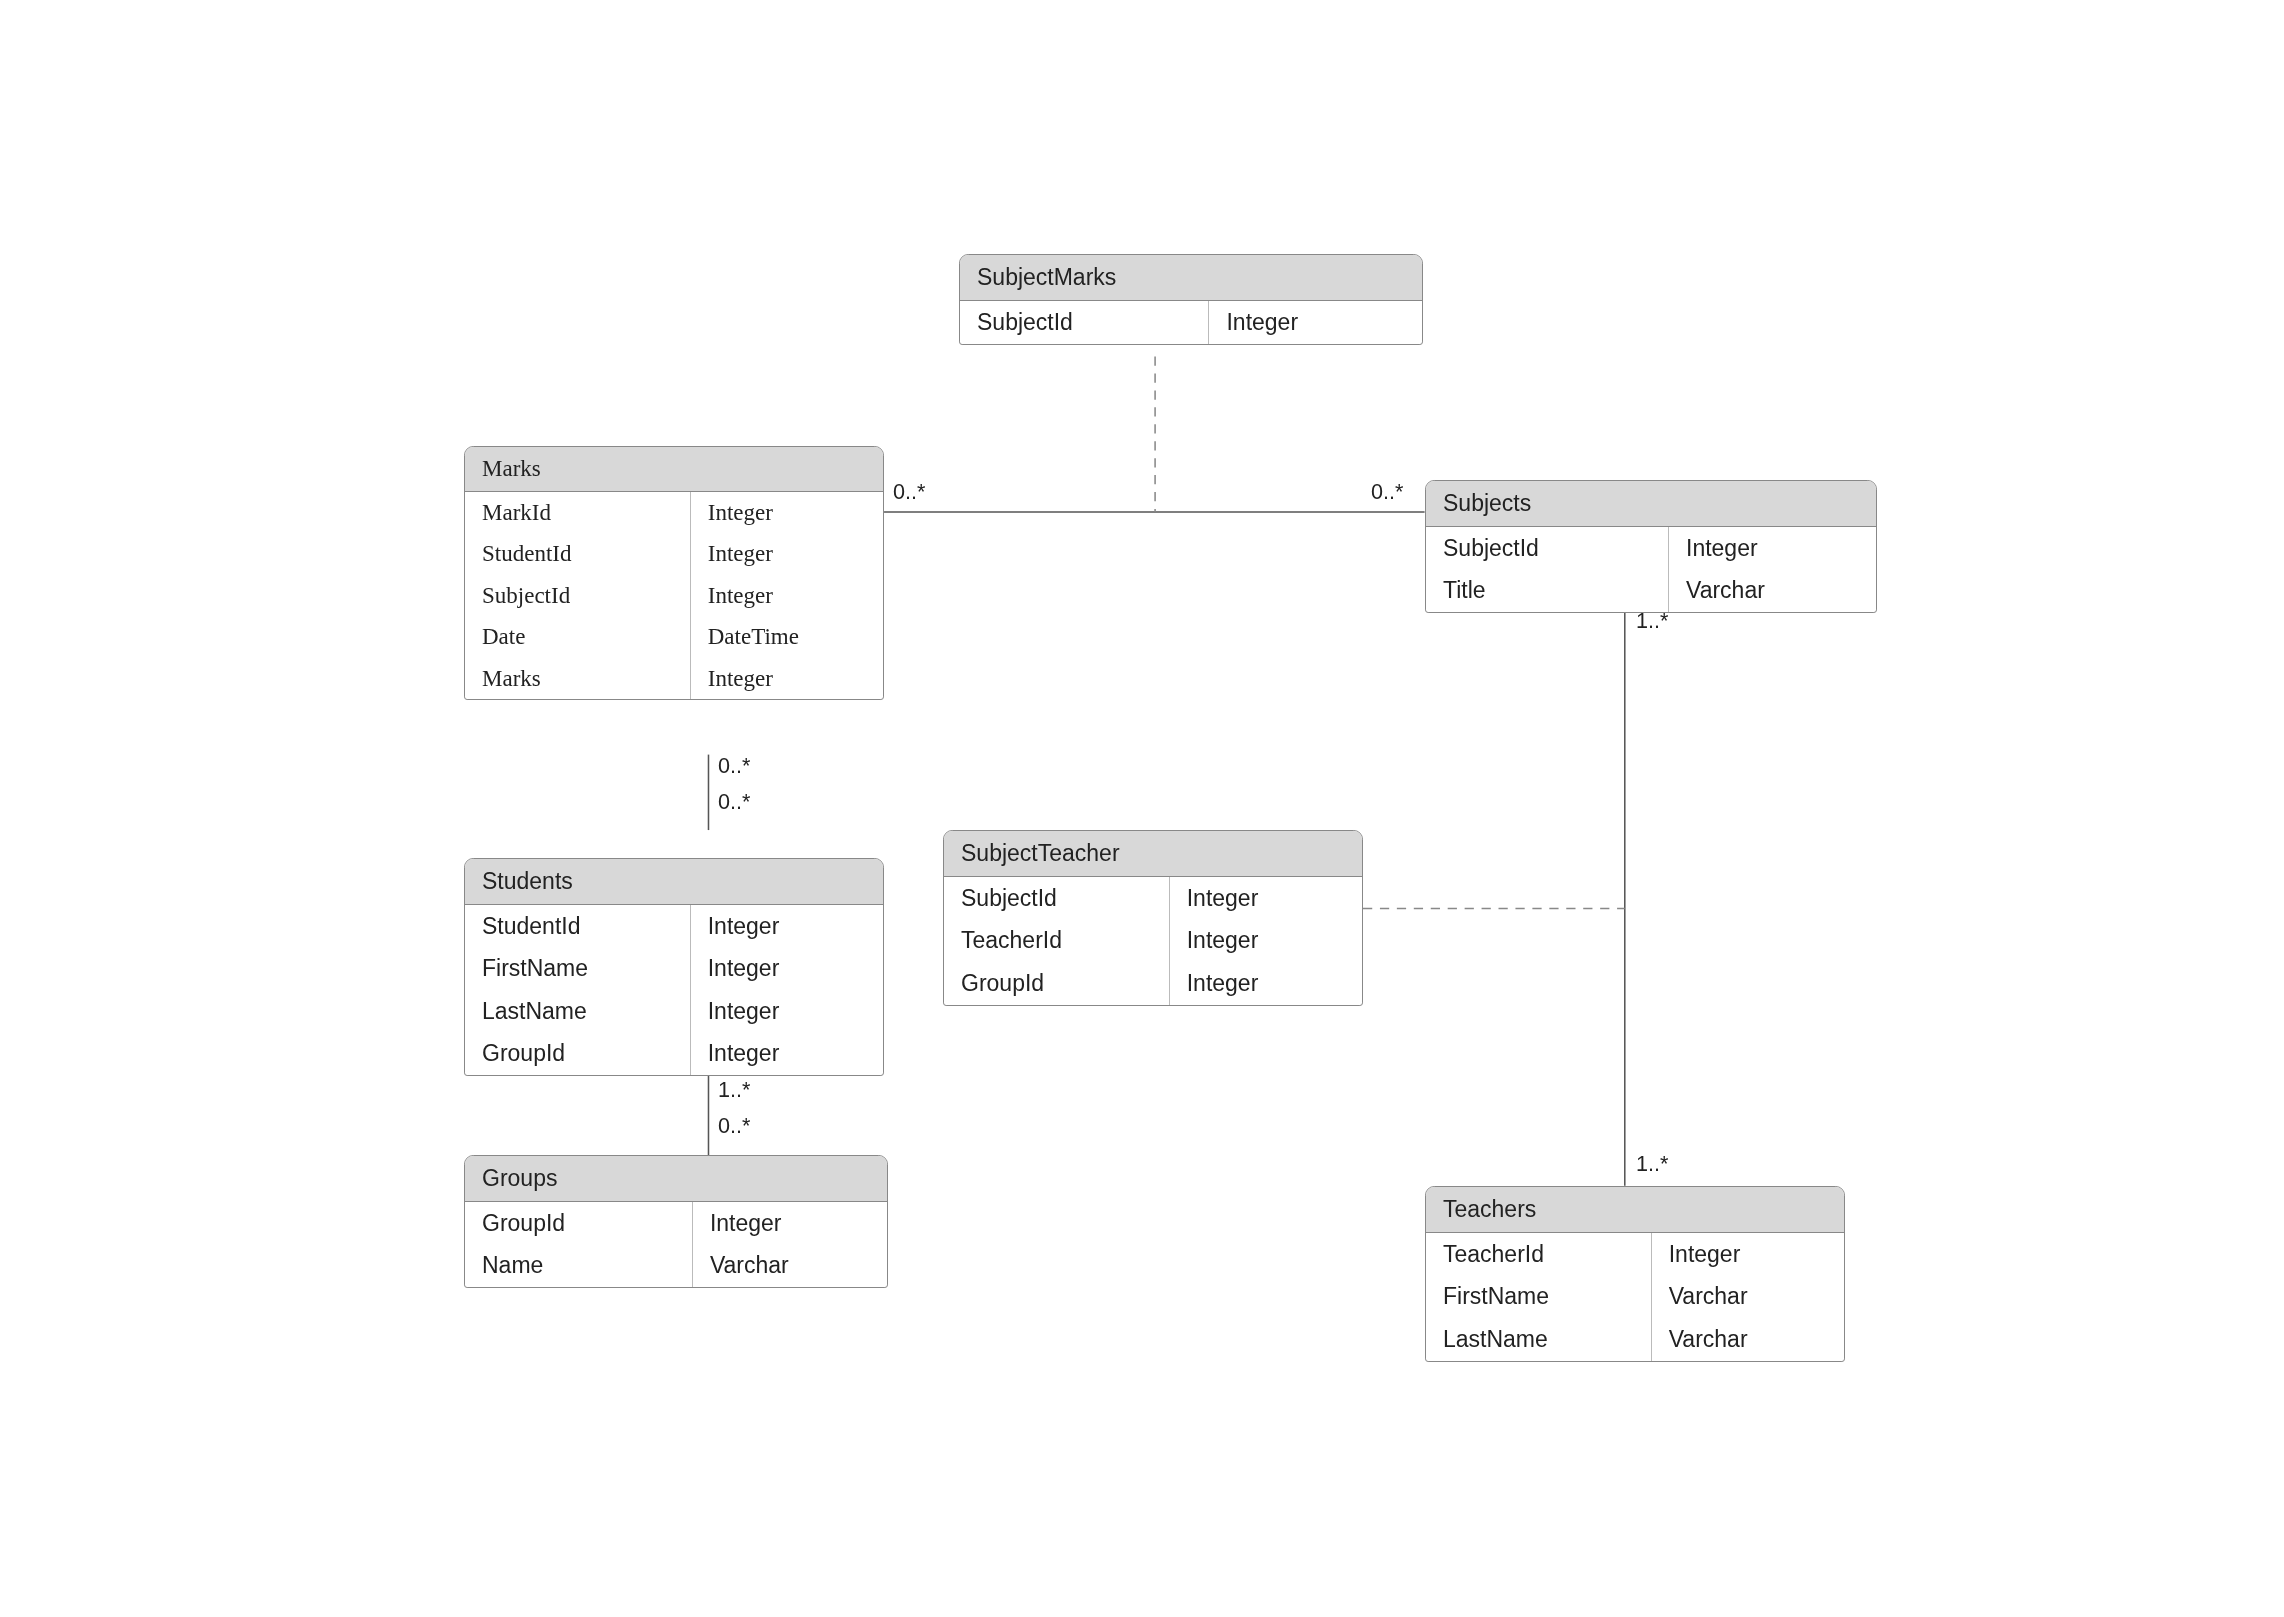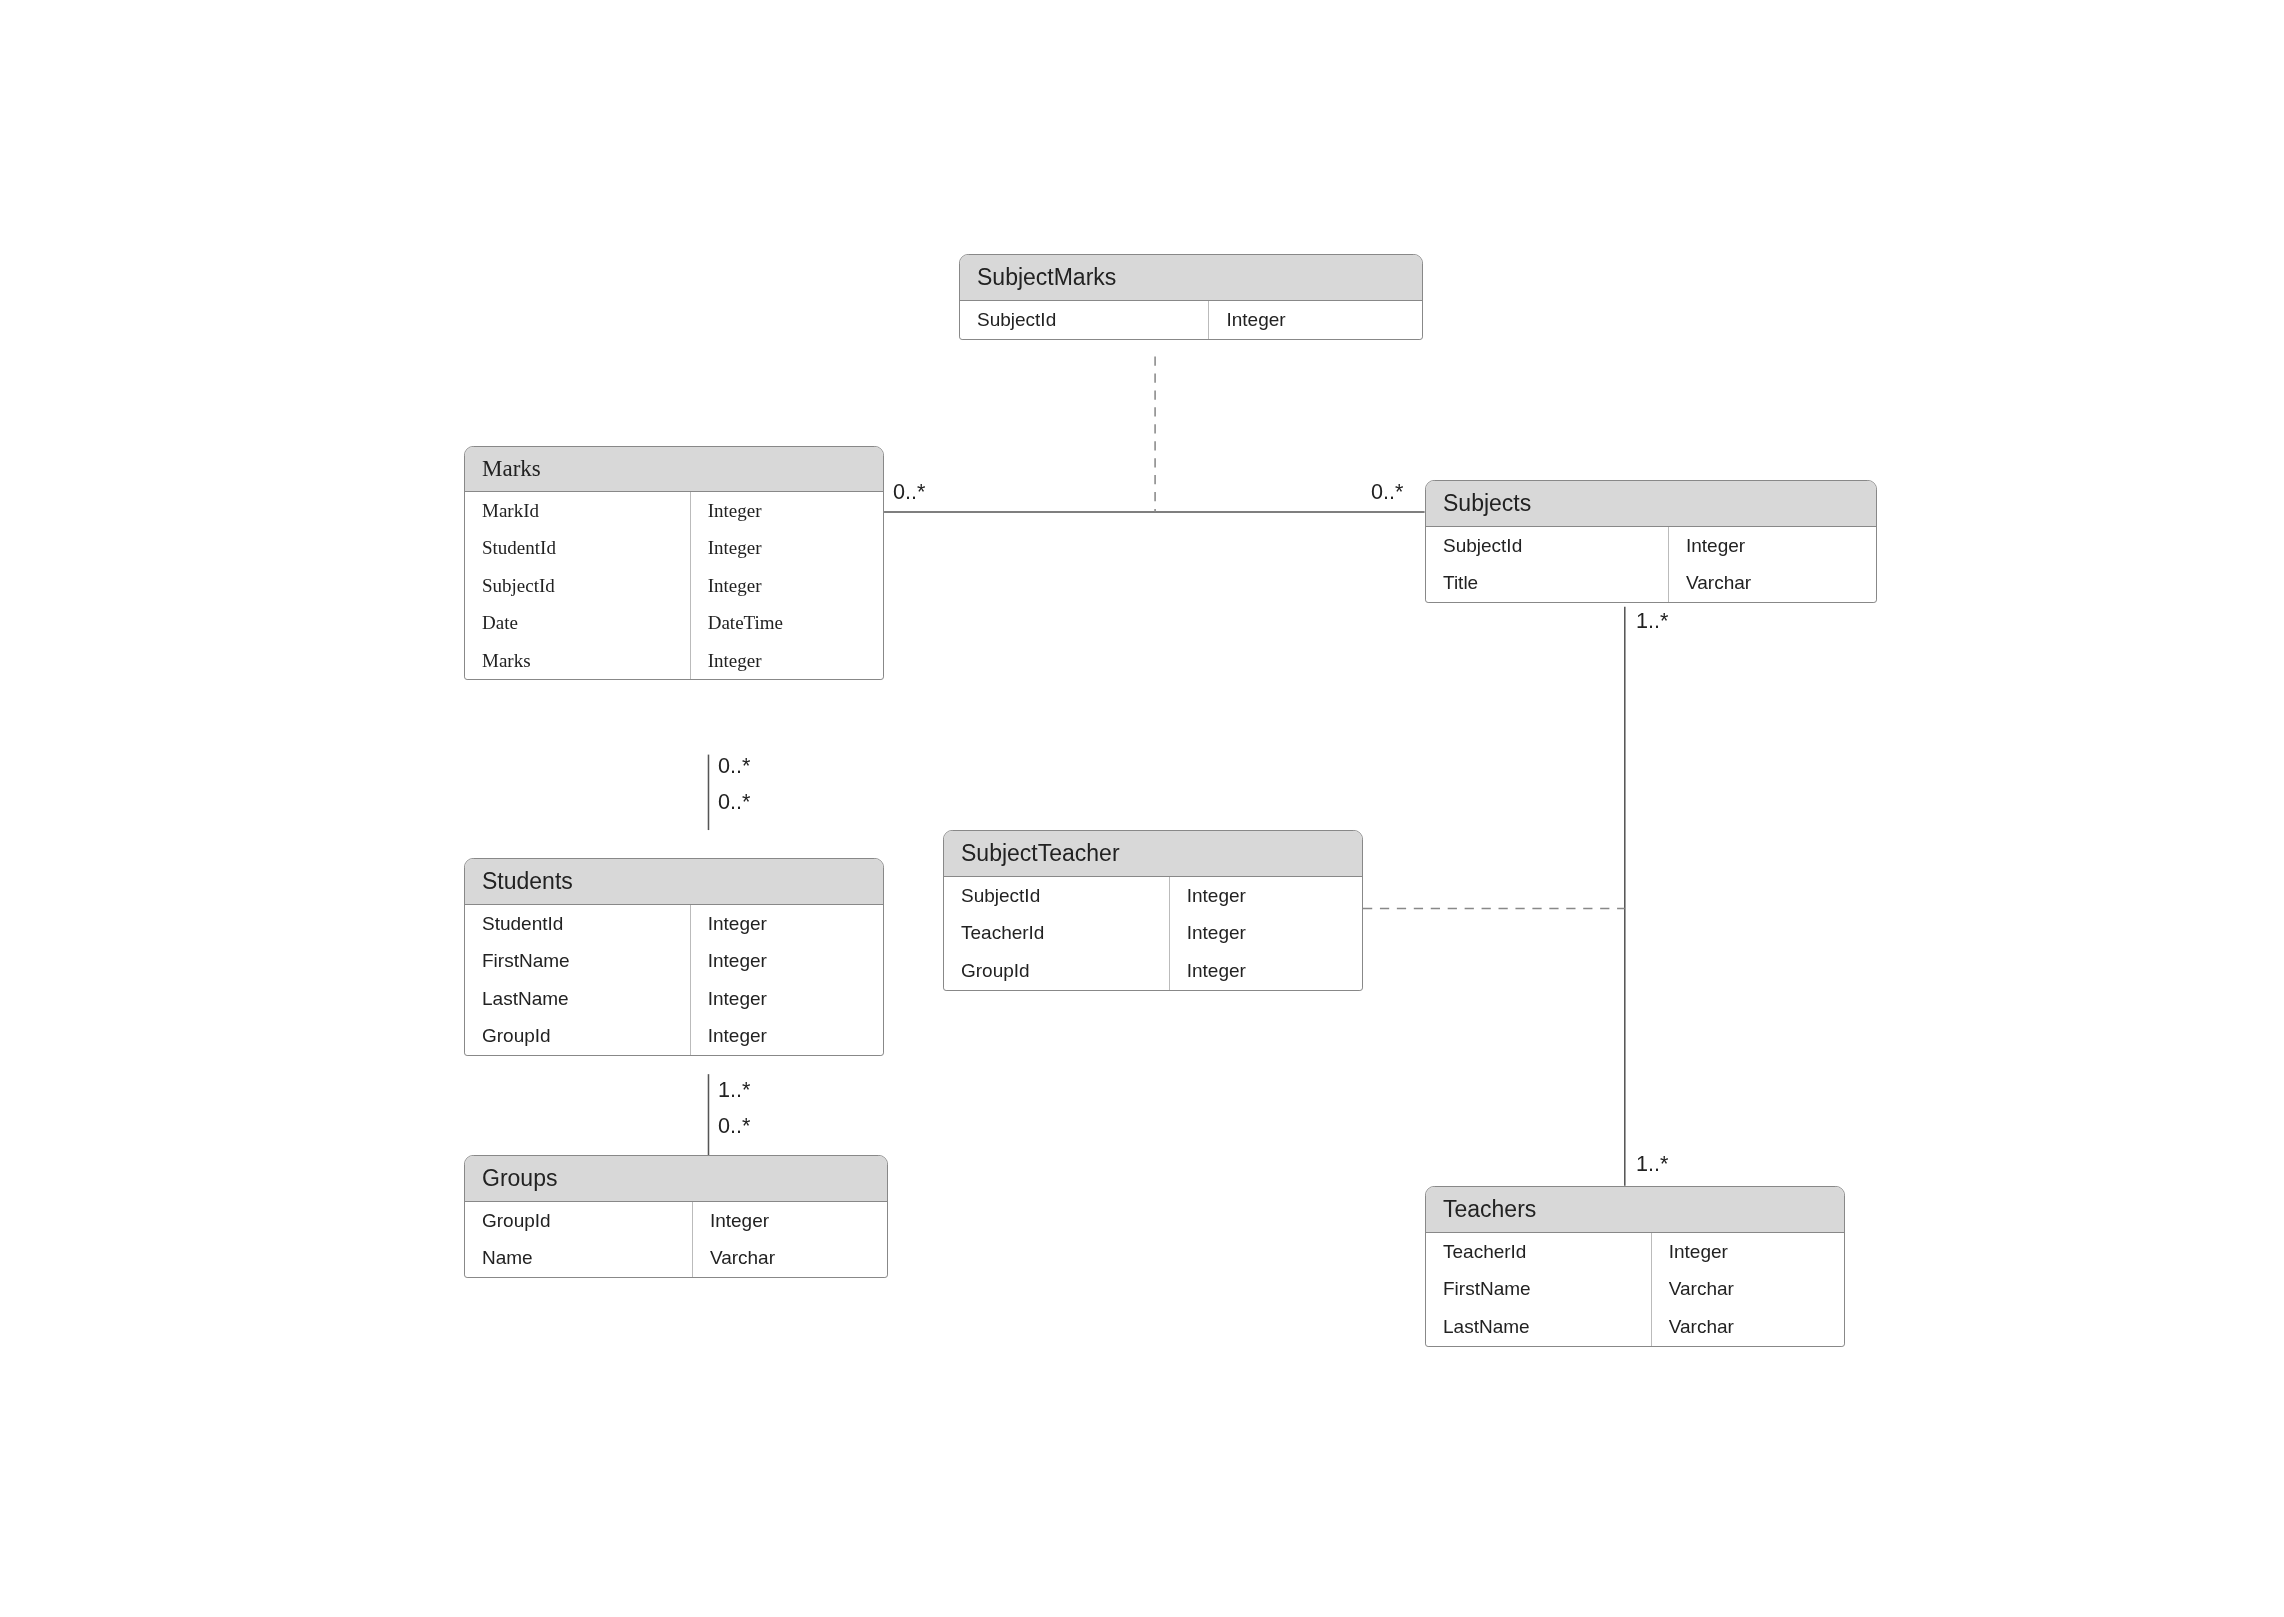--- a/index.html
+++ b/index.html
@@ -25,21 +25,21 @@
     box-sizing: border-box;
   }
   .entity .title {
     background: #d8d8d8;
     font-size: 23px;
     padding: 9.2px 17px;
     border-bottom: 1.5px solid #888;
   }
   .entity .row {
     display: flex;
-    font-size: 19px;
+    font-size: 23px;
     align-items: flex-end;
   }
   .entity .row .col {
     padding: 7.7px 17px;
     box-sizing: border-box;
   }
   .entity .row .col.name  { width: 54%; border-right: 1.5px solid #bbb; }
   .entity .row .col.type  { width: 46%; }
   .label {
     position: absolute;

